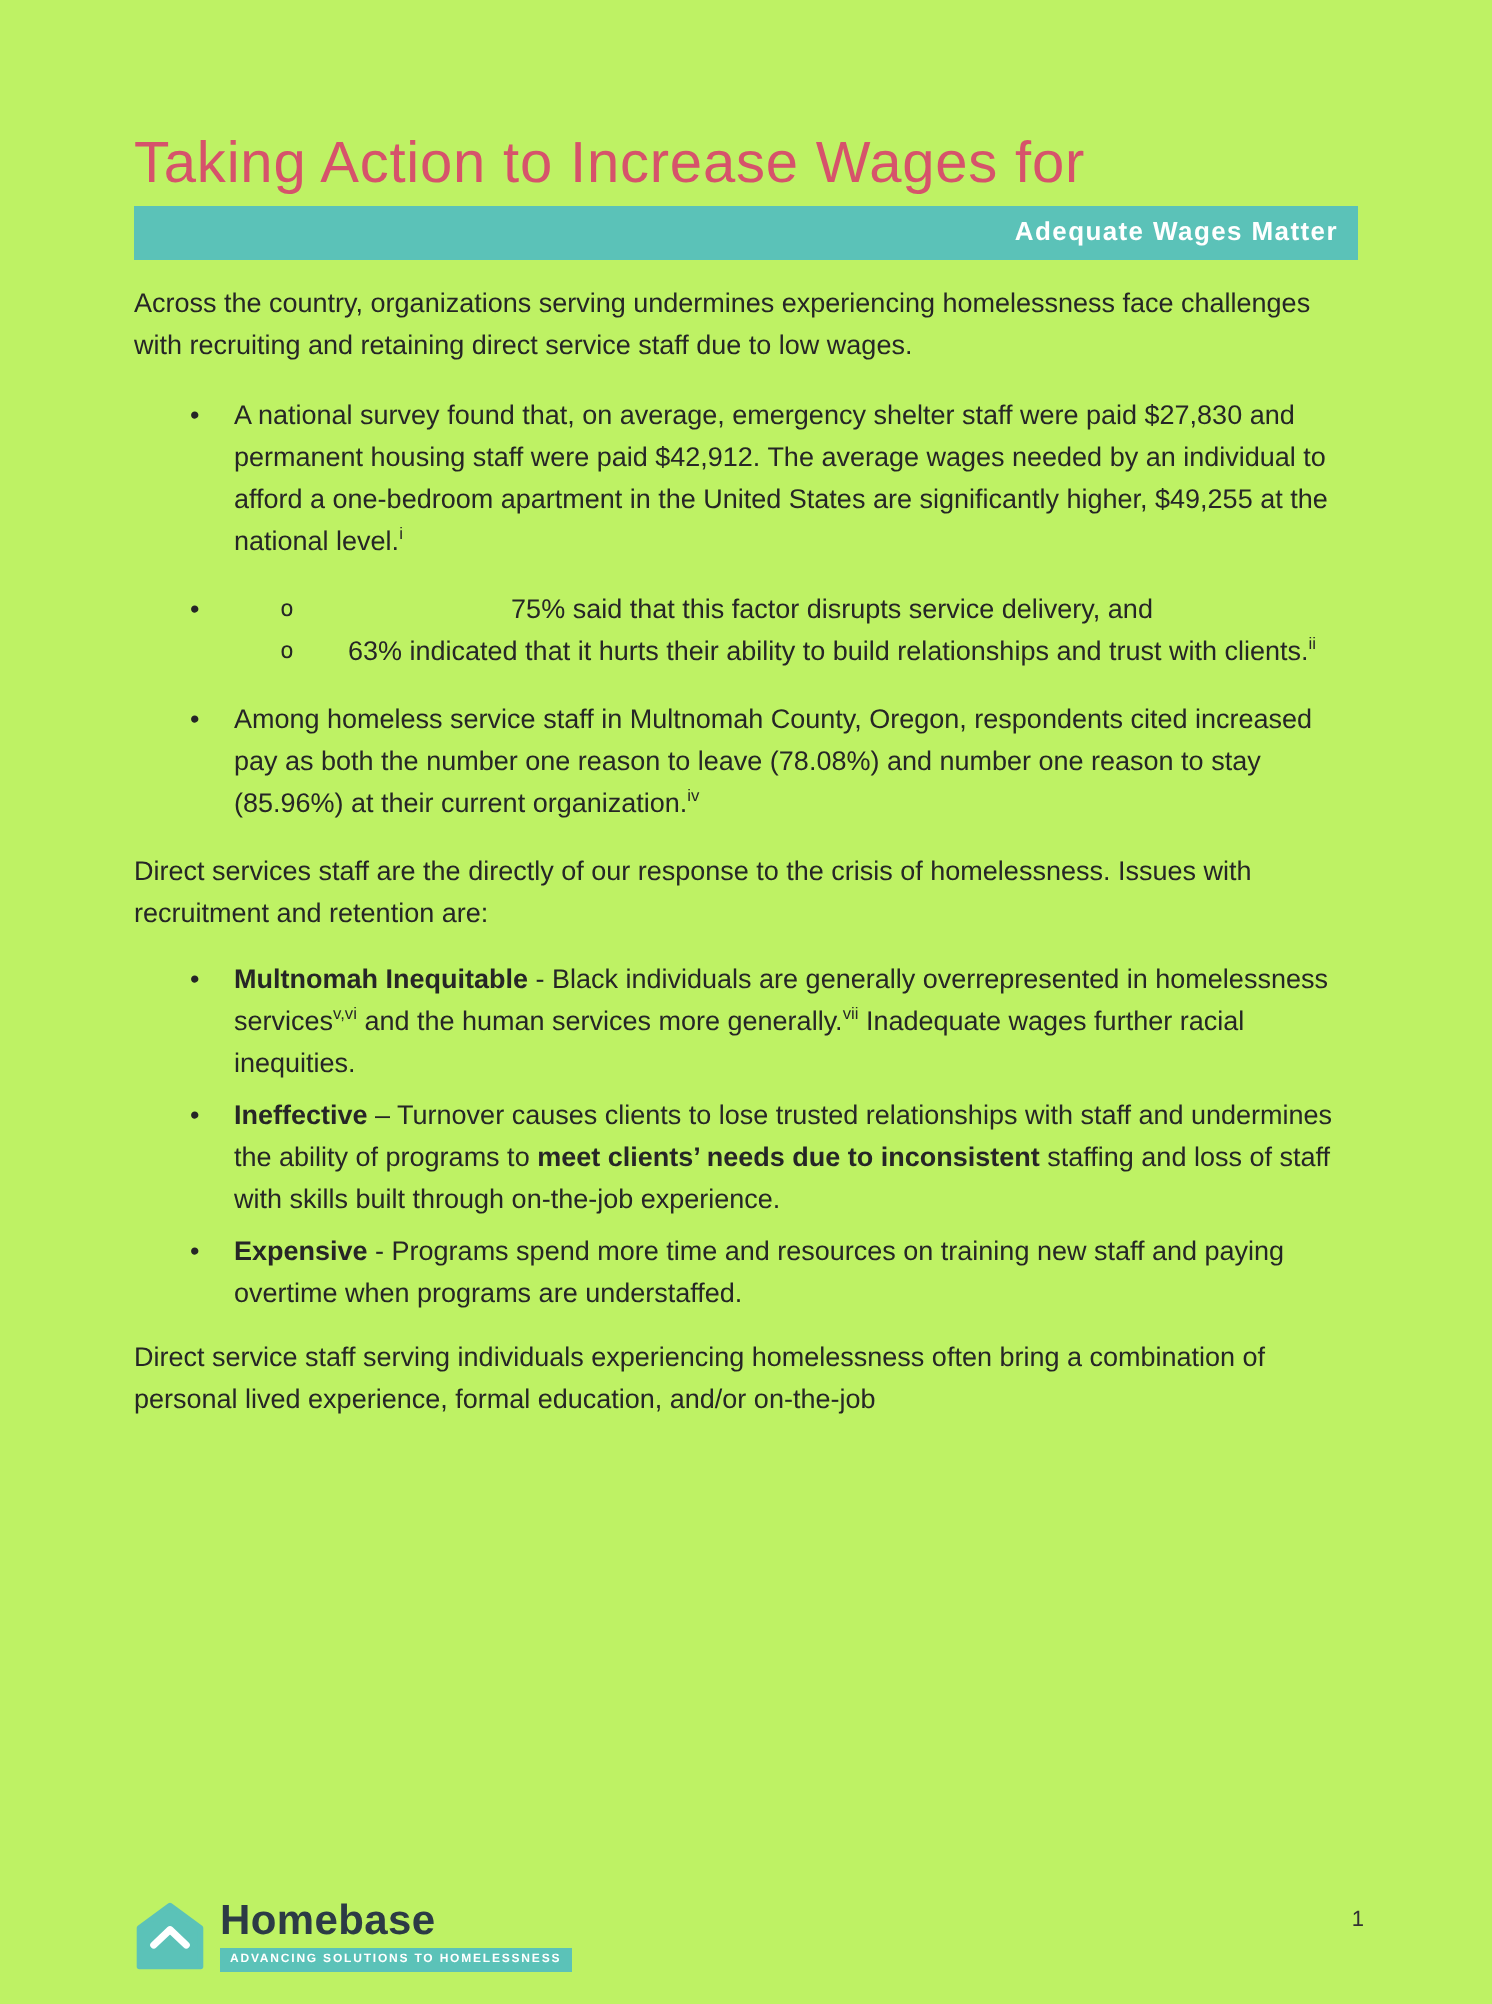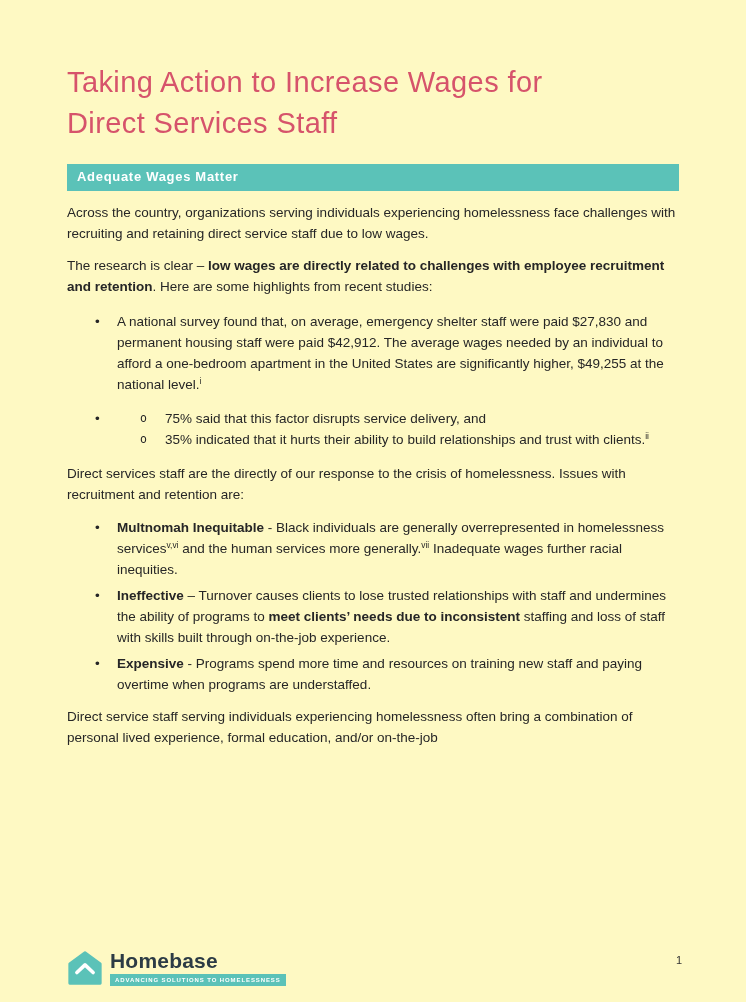--- a/index.html
+++ b/index.html
@@ -1,43 +1,43 @@
 <!DOCTYPE html>
 <html><head>
 <meta charset="utf-8">
 <style>
   html,body { margin:0; padding:0; background:#e8e8e8; }
   .page {
-    width:746px; height:1002px; margin:0 auto; background:#fef9c3;
+    width:746px; height:1002px; margin:0 auto; background:#bef264;
     position:relative; box-sizing:border-box;
     padding:62px 67px 0 67px;
     font-family:"Liberation Sans", sans-serif;
     font-size:13.5px; line-height:21px; color:#262626;
     overflow:hidden;
   }
   h1.doc-title {
     margin:0; font-weight:400; font-size:29px; line-height:41px;
     color:#d6536b; letter-spacing:0.4px;
   }
   .banner {
-    margin-top:20px; background:#5bc2b8; color:#ffffff;
+    background:#5bc2b8; color:#ffffff;
     font-weight:bold; font-size:13px; line-height:16px;
-    padding:5px 10px 6px 10px; letter-spacing:0.7px;
+    padding:5px 10px 6px 10px; letter-spacing:0.7px;text-align:right;
   }
   p.body-para { margin:11px 0 0 0; }
   strong { font-weight:bold; }
   sup { font-size:0.62em; line-height:0; }
 
   ul.bullets { list-style:none; margin:14px 12px 0 0; padding:0; }
   ul.bullets > li { position:relative; padding-left:50px; margin:0 0 13px 0; }
   ul.bullets > li::before {
     content:"\2022"; position:absolute; left:28px; top:0;
   }
   ul.sub { list-style:none; margin:2px 0 0 0; padding:0; }
-  ul.sub > li { position:relative; padding-left:48px; margin:0; }
+  ul.sub > li { position:relative; padding-left:48px; margin:0;text-align:center; }
   ul.sub > li::before {
     content:"o"; position:absolute; left:23px; top:0;
     font-family:"DejaVu Sans Mono", monospace; font-size:11.5px;
   }
 
   ul.issues { list-style:none; margin:12px 0 0 0; padding:0; }
   ul.issues > li { position:relative; padding-left:50px; margin:0 0 5px 0; }
   ul.issues > li::before { content:"\2022"; position:absolute; left:28px; top:0; }
 
   .footer {
@@ -56,41 +56,41 @@
     font-size:6px; line-height:8px; letter-spacing:0.9px;
     padding:2px 5px; width:fit-content; font-weight:bold;
   }
   .page-num { font-size:11px; color:#333333; padding-bottom:14px; }
 </style>
 </head>
 <body>
 
 <div class="page">
 
-  <h1 class="doc-title"><span>Taking Action to Increase Wages for</span><br><span>Direct Services Staff</span></h1>
+  <h1 class="doc-title"><span>Taking Action to Increase Wages for</span><br></h1>
 
   <div class="banner">
     <span>Adequate Wages Matter</span>
   </div>
 
-  <p class="body-para">Across the country, organizations serving individuals experiencing homelessness face challenges with recruiting and retaining direct service staff due to low wages.</p>
+  <p class="body-para">Across the country, organizations serving undermines experiencing homelessness face challenges with recruiting and retaining direct service staff due to low wages.</p>
 
-  <p class="body-para"><span>The research is clear – </span><strong>low wages are directly related to challenges with employee recruitment and retention</strong><span>. Here are some highlights from recent studies:</span></p>
 
   <ul class="bullets">
     <li><span>A national survey found that, on average, emergency shelter staff were paid $27,830 and permanent housing staff were paid $42,912. The average wages needed by an individual to afford a one-bedroom apartment in the United States are significantly higher, $49,255 at the national level.</span><sup>i</sup></li>
 
     <li>
       <ul class="sub">
         <li><span>75% said that this factor disrupts service delivery, and</span></li>
-        <li><span>35% indicated that it hurts their ability to build relationships and trust with clients.</span><sup>ii</sup></li>
+        <li><span>63% indicated that it hurts their ability to build relationships and trust with clients.</span><sup>ii</sup></li>
       </ul>
     </li>
 
 
+    <li><span>Among homeless service staff in Multnomah County, Oregon, respondents cited increased pay as both the number one reason to leave (78.08%) and number one reason to stay (85.96%) at their current organization.</span><sup>iv</sup></li>
   </ul>
 
   <p class="body-para">Direct services staff are the directly of our response to the crisis of homelessness. Issues with recruitment and retention are:</p>
 
   <ul class="issues">
     <li><strong>Multnomah Inequitable</strong><span> - Black individuals are generally overrepresented in homelessness services</span><sup>v,vi</sup><span> and the human services more generally.</span><sup>vii</sup><span> Inadequate wages further racial inequities.</span></li>
 
     <li><strong>Ineffective</strong><span> – Turnover causes clients to lose trusted relationships with staff and undermines the ability of programs to </span><strong>meet clients’ needs due to inconsistent</strong><span> staffing and loss of staff with skills built through on-the-job experience.</span></li>
 
     <li><strong>Expensive</strong><span> - Programs spend more time and resources on training new staff and paying overtime when programs are understaffed.</span></li>

